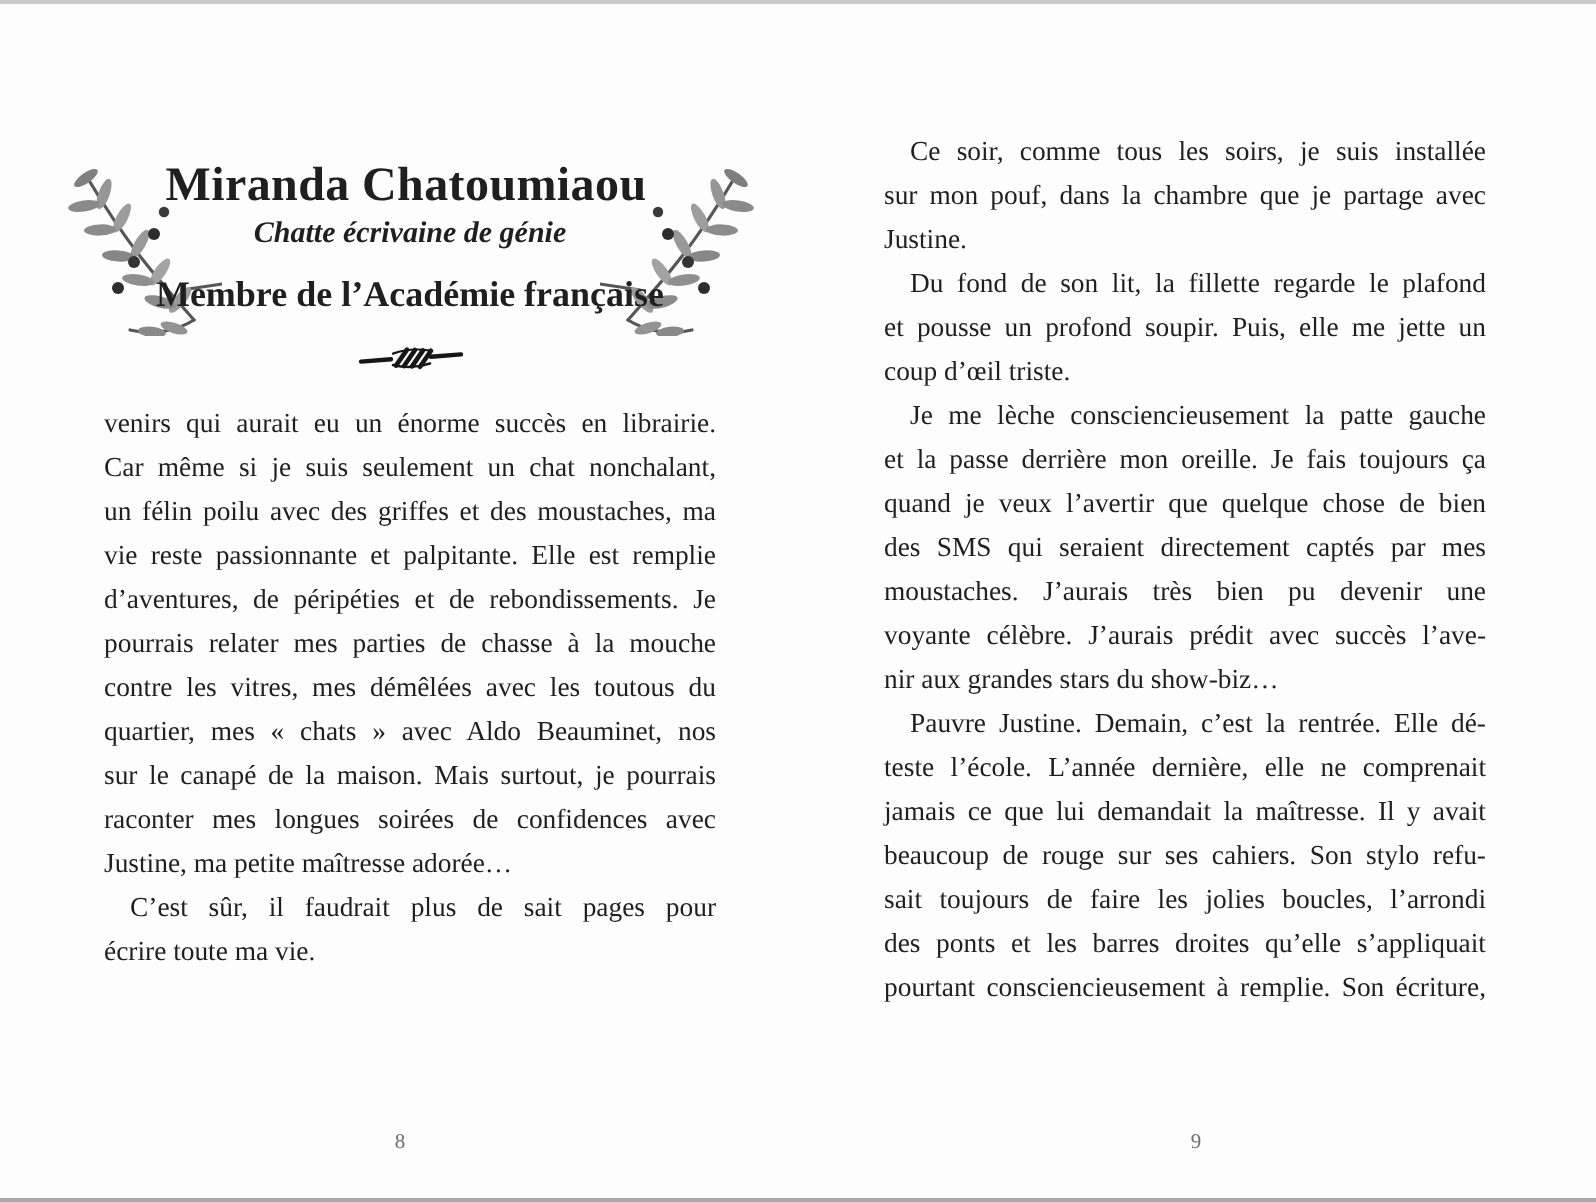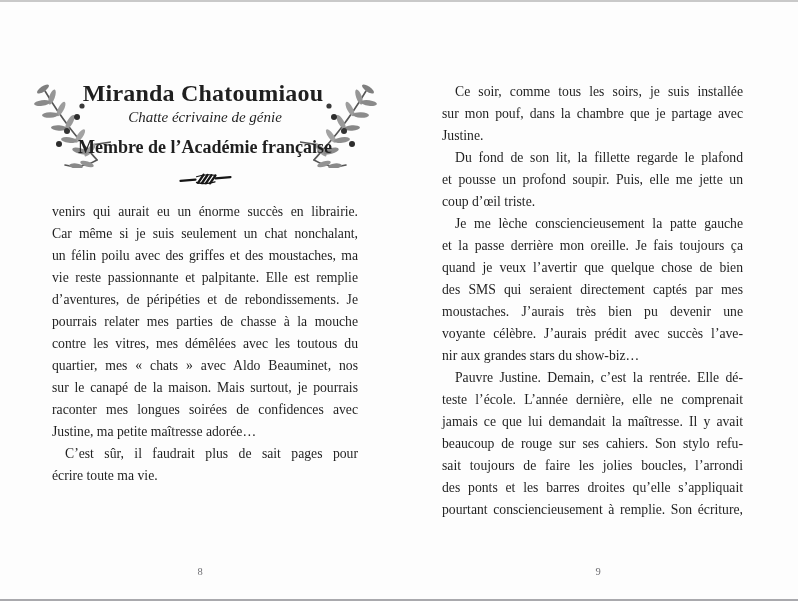--- a/index.html
+++ b/index.html
@@ -14,35 +14,35 @@
   .edge.top{top:0;height:2px;background:#c9c9c9;}
   .edge.bottom{bottom:0;height:2px;background:#a9a9ad;}
 
   
   .chapter-title{
     position:absolute;left:42px;top:72px;width:306px;margin:8px;
     text-align:center;font-size:24px;font-weight:bold;letter-spacing:.2px;
   }
   .chapter-subtitle{
     position:absolute;left:52px;top:109px;width:306px;
-    text-align:center;font-style:italic;font-size:15px;
+    text-align:center;font-style:italic;font-size:15px;font-weight:bold;
   }
   .chapter-affiliation{
     position:absolute;left:52px;top:137px;width:306px;
     text-align:center;font-weight:bold;font-size:18px;
   }
   .branch{position:absolute;top:84px;width:78px;height:84px;}
   .branch.left{left:33px;}
   .branch.right{left:300px;transform:scaleX(-1);}
   .divider{position:absolute;left:179px;top:172px;width:53px;height:14px;}
 
   
   .page-body{position:absolute;}
   .page-body.left{left:52px;top:201px;width:306px;}
-  .page-body.right{left:442px;top:65px;width:301px;margin-top:16px;}
+  .page-body.right{left:442px;top:65px;width:301px;}
   .line{
     font-size:13.7px;line-height:22px;
     text-align:justify;text-align-last:justify;
   }
   .line.lastline{text-align-last:left;}
   .line.indent{text-indent:13px;}
 
   .pagenum{
     position:absolute;top:566px;width:60px;text-align:center;
     font-size:10.5px;color:#6e6e72;

